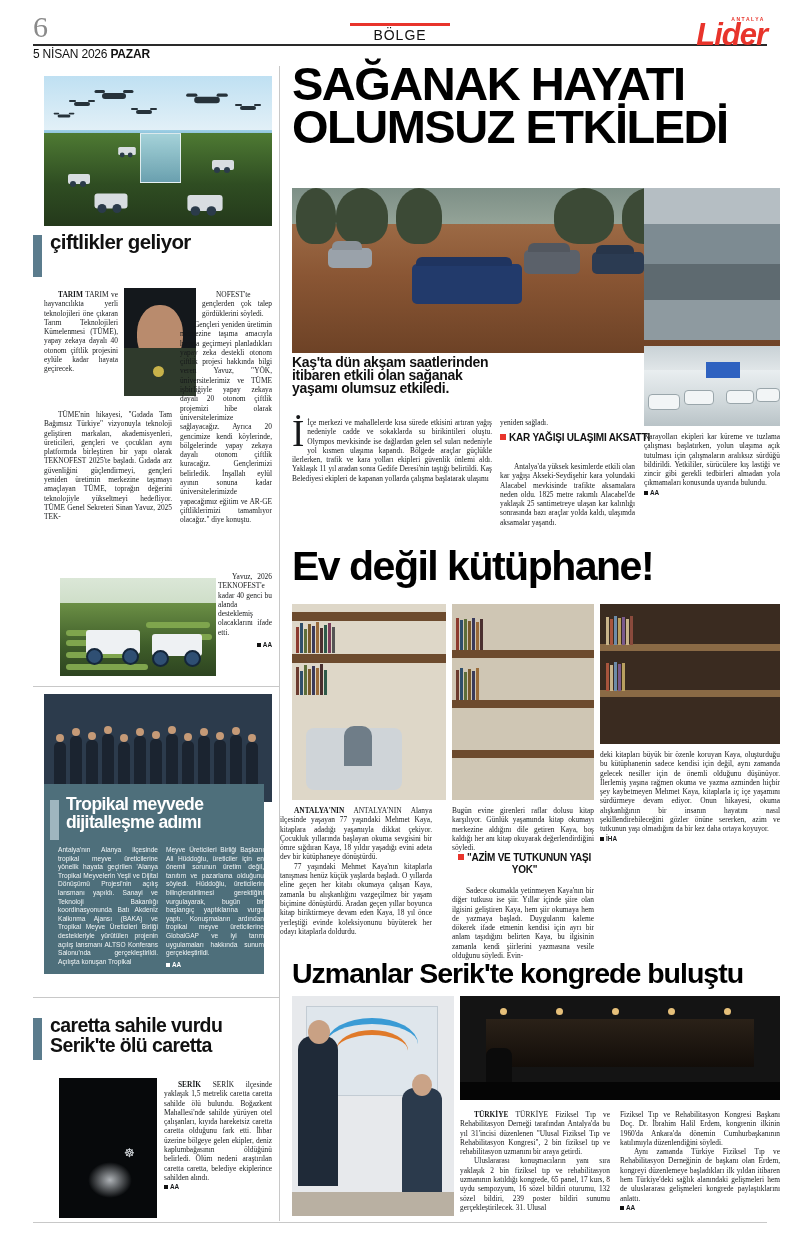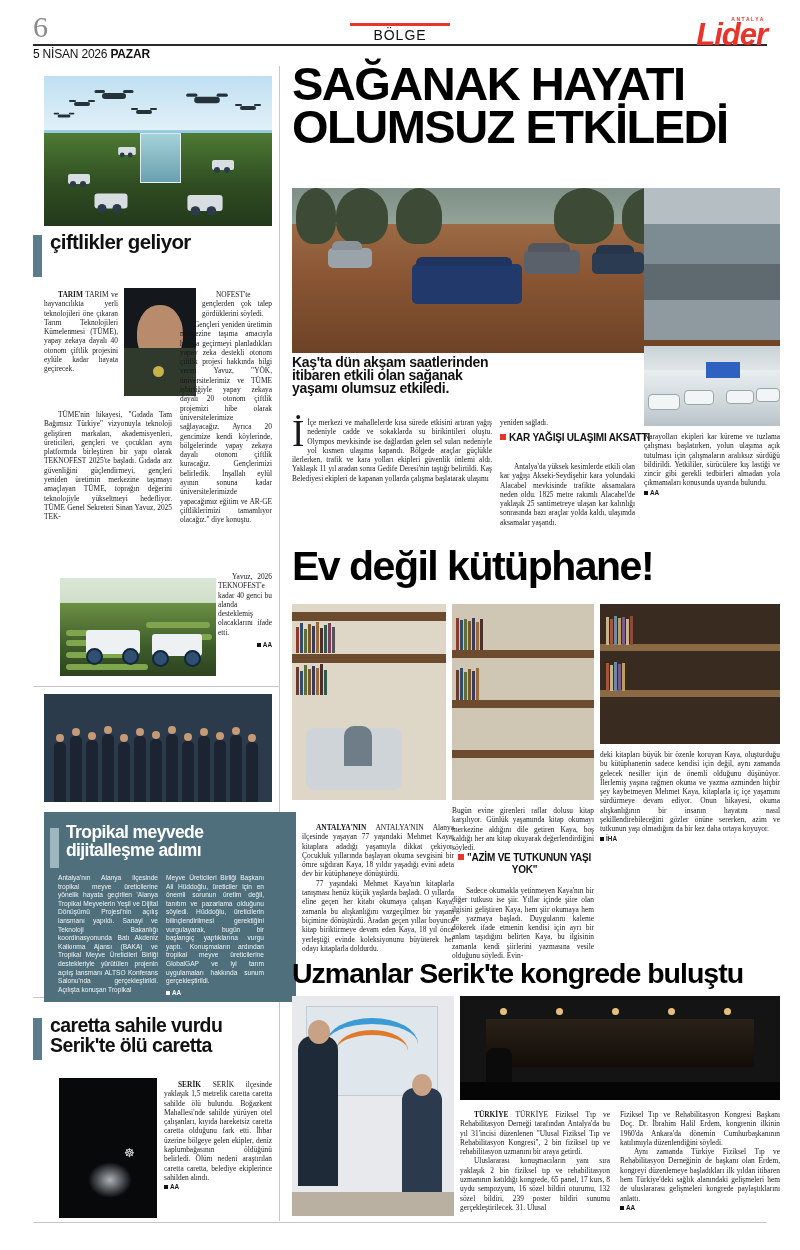--- a/index.html
+++ b/index.html
@@ -246,21 +246,21 @@
   <div class="person" style="left:90px;height:66px;"></div>
   <div class="person" style="left:106px;height:63px;"></div>
   <div class="person" style="left:122px;height:68px;"></div>
   <div class="person" style="left:138px;height:61px;"></div>
   <div class="person" style="left:154px;height:66px;"></div>
   <div class="person" style="left:170px;height:62px;"></div>
   <div class="person" style="left:186px;height:67px;"></div>
   <div class="person" style="left:202px;height:60px;"></div>
 </div>
 
-<div id="teal-box" style="left:44px;top:812px;width:220px;height:190px;padding-left:32px;">
+<div id="teal-box" style="left:44px;top:784px;width:220px;height:190px;">
   <div class="head-sq" style="left:6px;top:16px;height:40px;background:#9fb6bf;"></div>
   <div class="head-lg abs" style="left:22px;top:12px;width:205px;font-size:17.5px;color:#fff;">
     <div>Tropikal meyvede</div>
     <div>dijitalleşme adımı</div>
   </div>
   <div class="tealtext abs" style="left:14px;top:62px;width:100px;">
     <p>Antalya'nın Alanya ilçesinde tropikal meyve üreticilerine yönelik hayata geçirilen 'Alanya Tropikal Meyvelerin Yeşil ve Dijital Dönüşümü Projesi'nin açılış lansmanı yapıldı. Sanayi ve Teknoloji Bakanlığı koordinasyonunda Batı Akdeniz Kalkınma Ajansı (BAKA) ve Tropikal Meyve Üreticileri Birliği destekleriyle yürütülen projenin açılış lansmanı ALTSO Konferans Salonu'nda gerçekleştirildi. Açılışta konuşan Tropikal</p>
   </div>
   <div class="tealtext abs" style="left:122px;top:62px;width:98px;">
     <p>Meyve Üreticileri Birliği Başkanı Ali Hüddoğlu, üreticiler için en önemli sorunun üretim değil, tanıtım ve pazarlama olduğunu söyledi. Hüddoğlu, üreticilerin bilinçlendirilmesi gerektiğini vurgulayarak, bugün bir başlangıç yaptıklarına vurgu yaptı. Konuşmaların ardından tropikal meyve üreticilerine GlobalGAP ve iyi tarım uygulamaları hakkında sunum gerçekleştirildi.</p>
@@ -416,21 +416,21 @@
   </div>
   <div class="books" style="left:6px;top:58px;">
     <i style="height:28px;background:#a8543c;"></i>
       <i style="height:26px;background:#c8b48a;"></i>
       <i style="height:29px;background:#6d8ba8;"></i>
       <i style="height:27px;background:#7a5a8c;"></i>
       <i style="height:28px;background:#b9a060;"></i>
   </div>
 </div>
 
-<div class="body abs" style="left:302px;top:806px;width:152px;margin-top:17px;">
+<div class="body abs" style="left:280px;top:806px;width:152px;">
   <p class="first"><span class="lead">ANTALYA'NIN</span> <span>ANTALYA'NIN Alanya ilçesinde yaşayan 77 yaşındaki Mehmet Kaya, kitaplara adadığı yaşamıyla dikkat çekiyor. Çocukluk yıllarında başlayan okuma sevgisini bir ömre sığdıran Kaya, 18 yıldır yaşadığı evini adeta dev bir kütüphaneye dönüştürdü.</span></p>
   <p class="first">77 yaşındaki Mehmet Kaya'nın kitaplarla tanışması henüz küçük yaşlarda başladı. O yıllarda eline geçen her kitabı okumaya çalışan Kaya, zamanla bu alışkanlığını vazgeçilmez bir yaşam biçimine dönüştürdü. Aradan geçen yıllar boyunca kitap biriktirmeye devam eden Kaya, 18 yıl önce yerleştiği evinde koleksiyonunu büyüterek her odayı kitaplarla doldurdu.</p>
 </div>
 
 <div class="body abs" style="left:452px;top:806px;width:142px;">
   <p style="text-indent:0;">Bugün evine girenleri raflar dolusu kitap karşılıyor. Günlük yaşamında kitap okumayı merkezine aldığını dile getiren Kaya, boş kaldığı her anı kitap okuyarak değerlendirdiğini söyledi.</p>
 </div>
 <div class="subhead abs" style="left:452px;top:852px;width:145px;">
   <span class="sq"></span><span>"AZİM VE TUTKUNUN YAŞI YOK"</span>
 </div>

